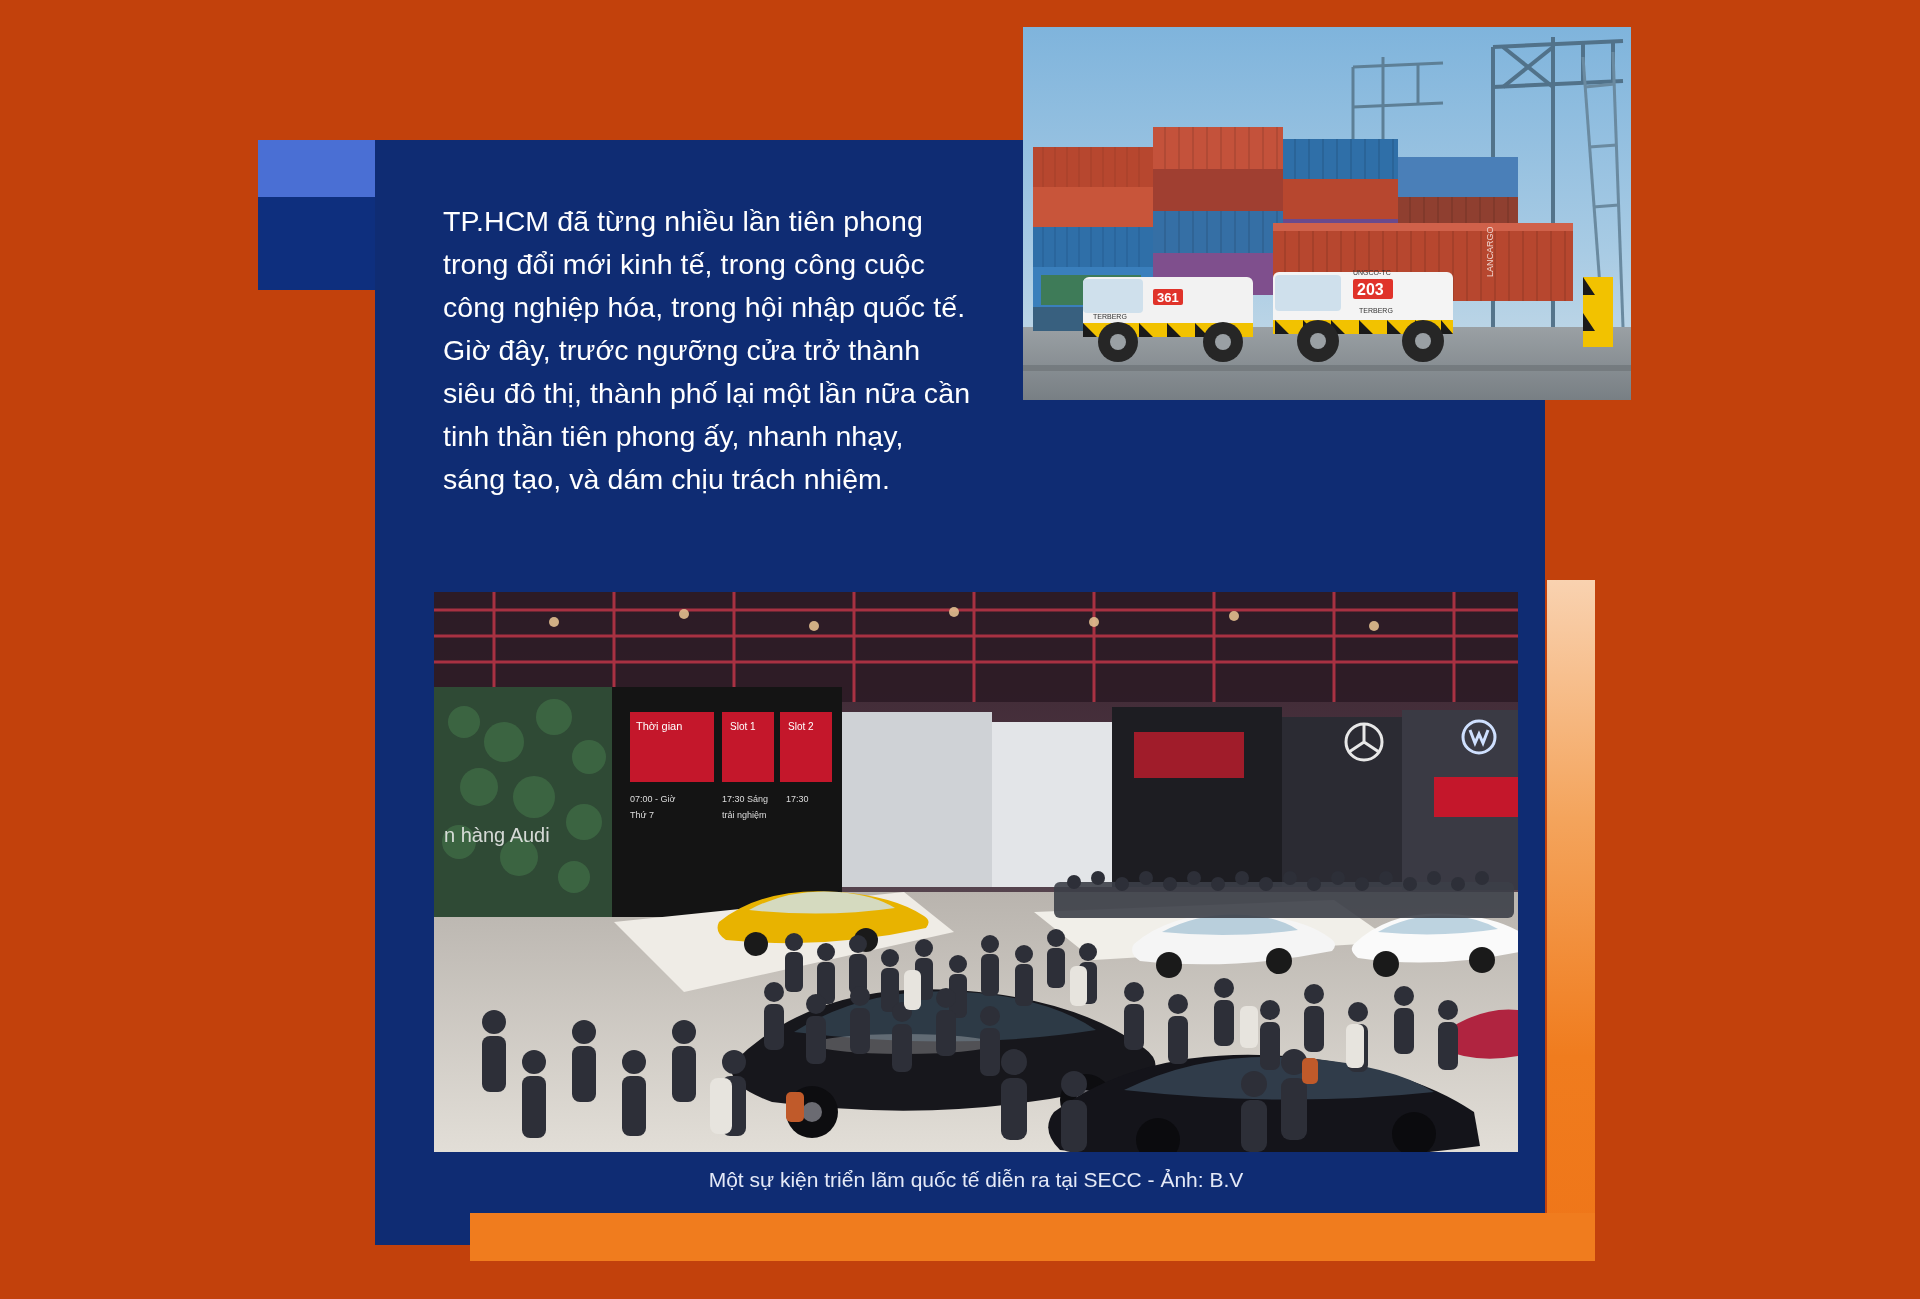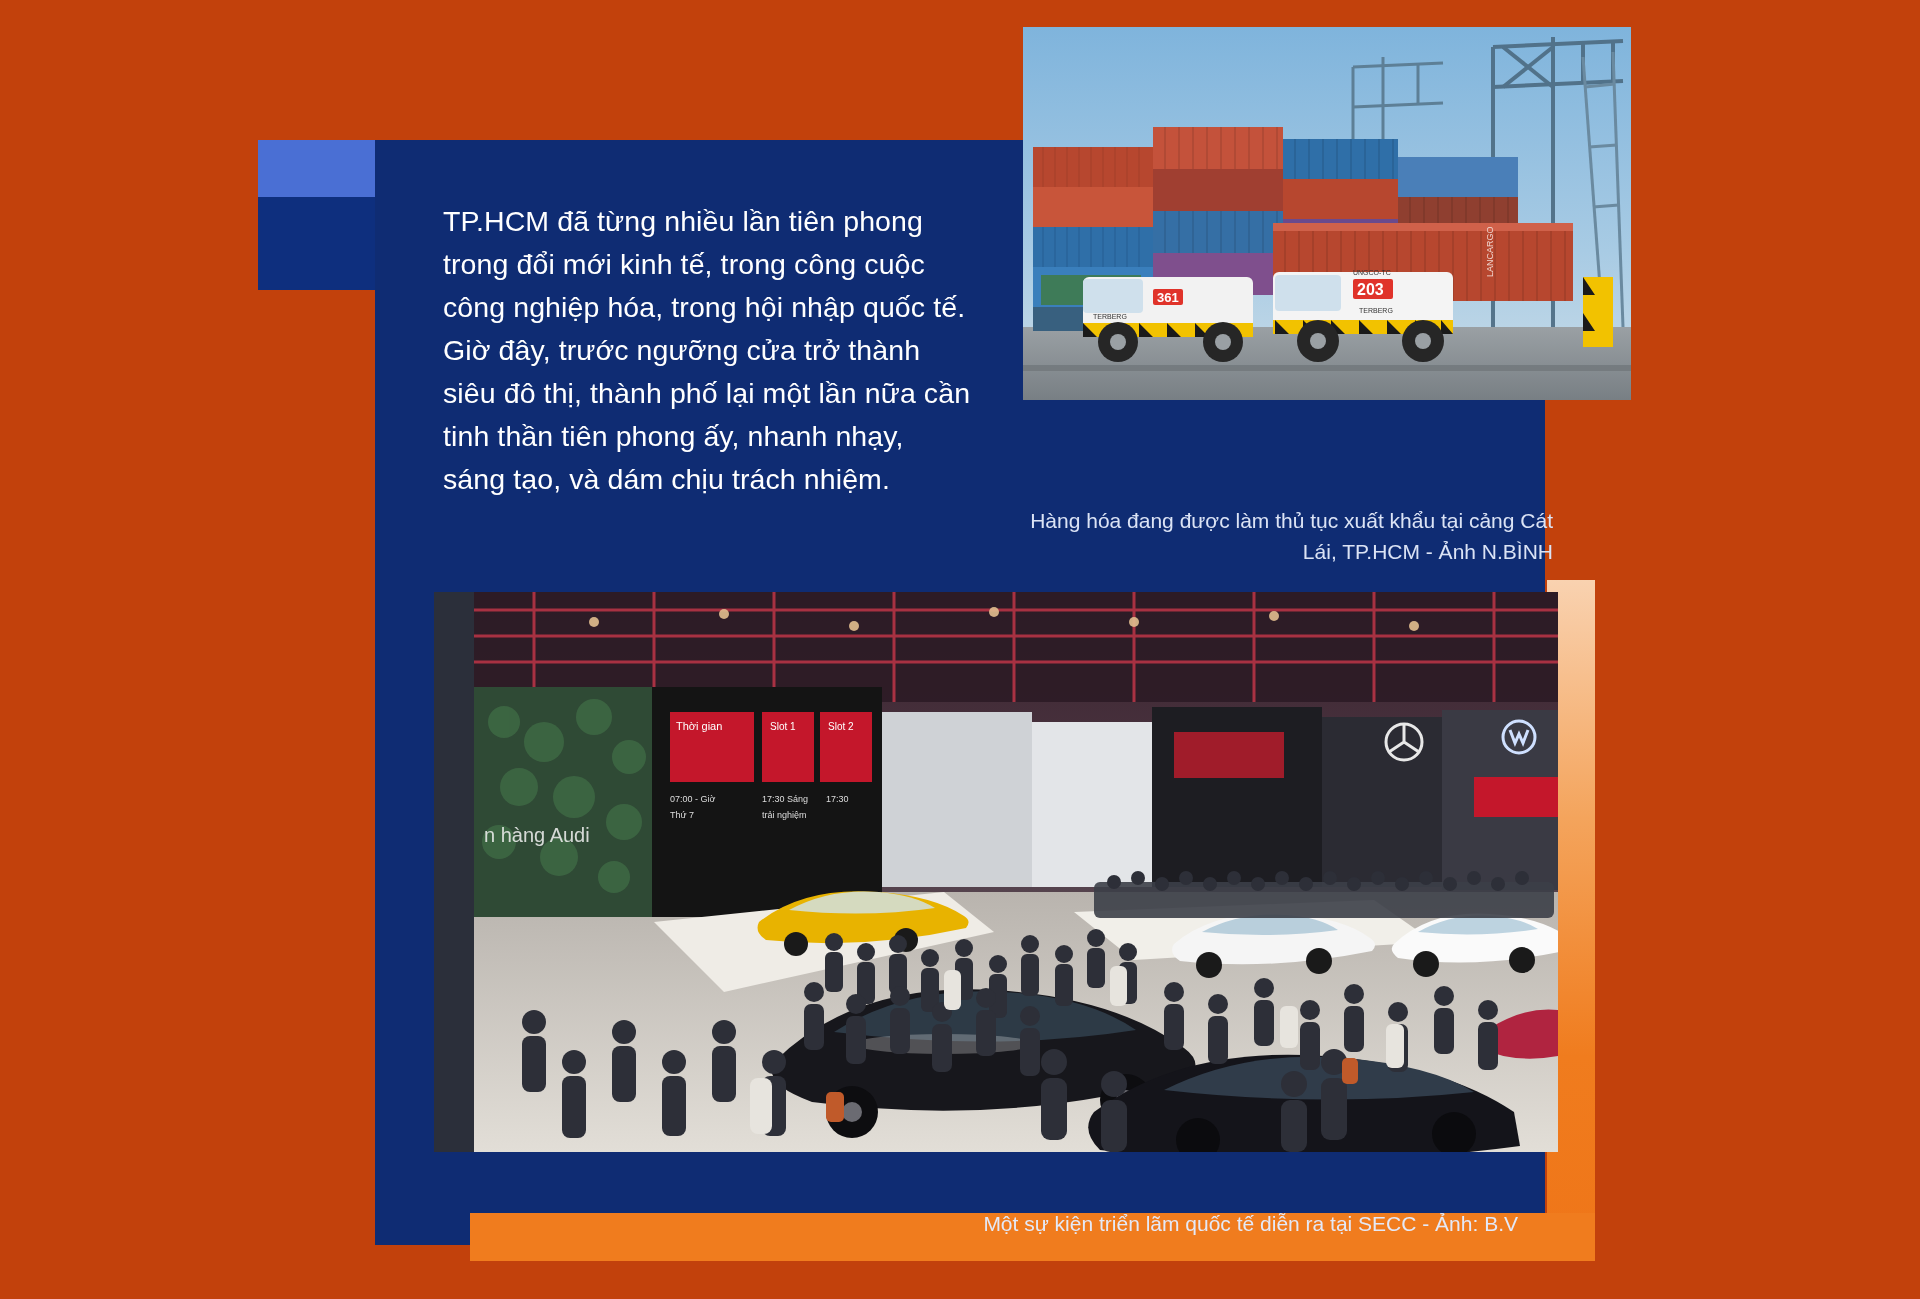--- a/index.html
+++ b/index.html
@@ -100,31 +100,29 @@
 
   
   .photo-expo {
     position: absolute;
     left: 434px;
     top: 592px;
     width: 1084px;
     height: 560px;
     overflow: hidden;
     background: #2b2f3a;
-    padding-left: 40px;
   }
   .caption-expo {
     position: absolute;
     left: 434px;
     top: 1168px;
     width: 1084px;
-    text-align: right;
+    text-align: center;
     color: #e4e9f7;
     font-size: 21px;
-    margin-top: 44px;
   }
 
   
   .photo-port svg, .photo-expo svg { display: block; }
 </style>
 </head>
 <body>
 
 <div class="page">
 
@@ -263,21 +261,20 @@
 
       <g>
         <rect x="560" y="250" width="30" height="70" fill="#f2c200"></rect>
         <g fill="#1a1a1a">
           <path d="M560 250 l12 18 h-12 z M560 286 l12 18 h-12 z"></path>
         </g>
       </g>
       <rect x="0" y="338" width="608" height="6" fill="#6e7478" opacity="0.7"></rect>
     </svg>
   </div>
-  <div class="caption-port">Hàng hóa đang được làm thủ tục xuất khẩu tại cảng Cát Lái, TP.HCM - Ảnh N.BÌNH</div>
 
   <div class="photo-expo">
     <svg width="1084" height="560" viewBox="0 0 1084 560" xmlns="http://www.w3.org/2000/svg">
       <defs>
         <linearGradient id="hallBg" x1="0" y1="0" x2="0" y2="1">
           <stop offset="0%" stop-color="#3a2630"></stop>
           <stop offset="35%" stop-color="#4b3340"></stop>
           <stop offset="100%" stop-color="#6e6a6e"></stop>
         </linearGradient>
         <linearGradient id="floorG" x1="0" y1="0" x2="0" y2="1">

